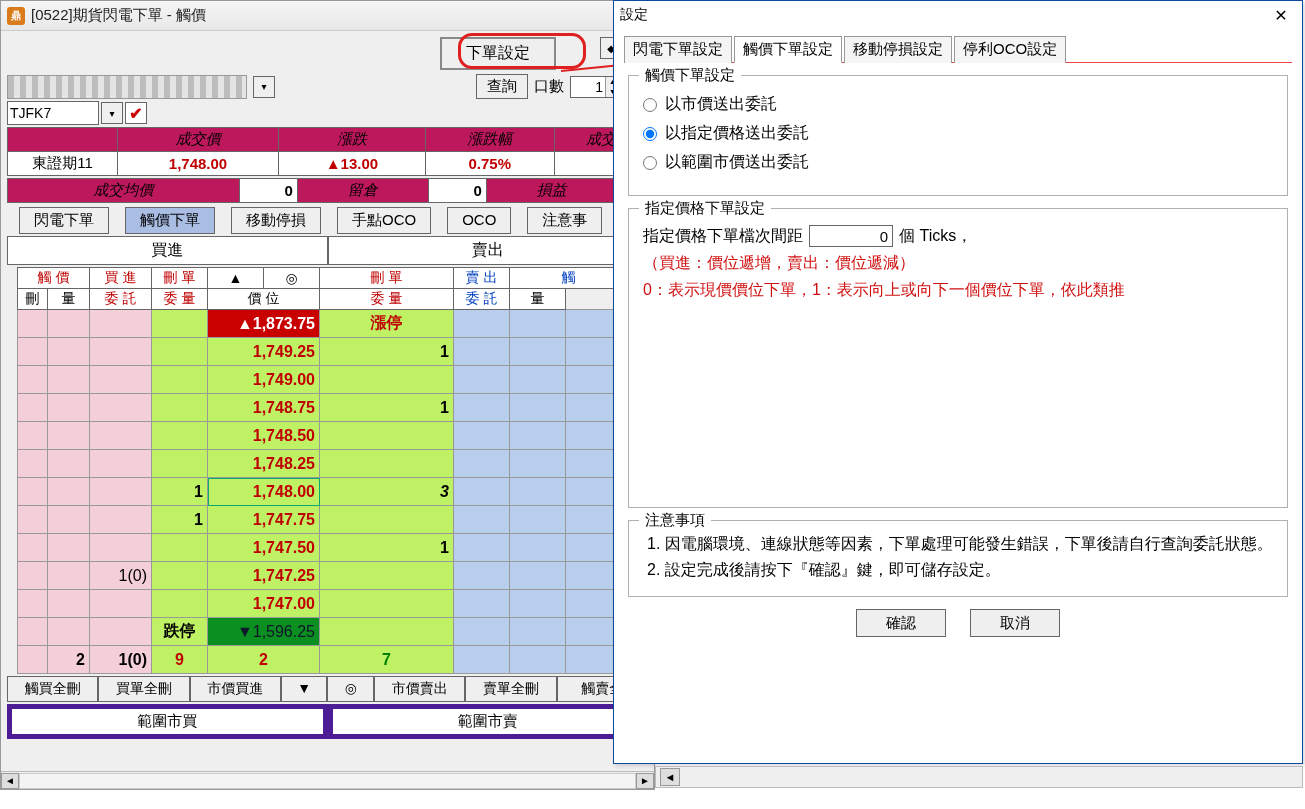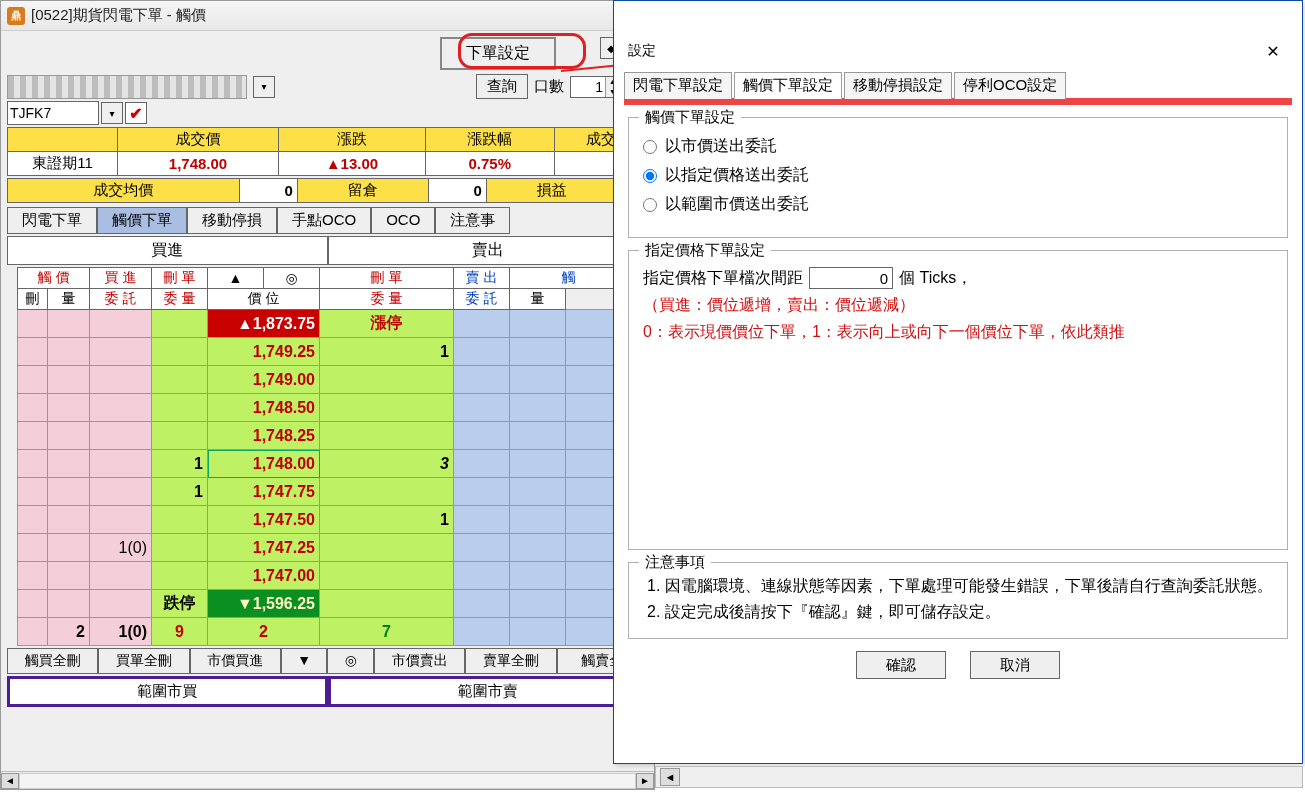--- a/index.html
+++ b/index.html
@@ -24,61 +24,61 @@
 .spinner input { border:none; width:34px; text-align:right; font-size:14px; padding-right:2px;}
 .spinner-btns { width:14px; display:flex; flex-direction:column;}
 .spinner-btns div{flex:1;border-left:1px solid #999;display:flex;align-items:center;justify-content:center;font-size:7px;background:#efefef;}
 
 .sym-row { display:flex; padding:0 6px; gap:0; }
 .sym-input { width:92px; height:24px; border:1px solid #666; background:#fff; font-size:14px; padding-left:2px;}
 .check-ico { width:22px;height:22px;border:1px solid #666;background:#fff;display:flex;align-items:center;justify-content:center;color:#c00;font-weight:bold;}
 
 .quote-table { border-collapse: collapse; margin: 0 6px 2px 6px; width: calc(100% - 12px);}
 .quote-table td, .quote-table th { border:1px solid #666; font-size:15px; text-align:center; padding:2px 4px; background:#fff;}
-.quote-table th { font-weight:normal; background:#fde047;}
+.quote-table th { font-weight:normal; background:#be185d;font-style:italic;}
 .red-txt { color:#c00000; font-weight:bold;}
 .green-txt { color:#008000; font-weight:bold;}
 
-.tabs { display:flex; padding:2px 6px 0 6px; gap:0;}
+.tabs { display:flex; padding:2px 6px 0 6px; gap:16px;margin-left:12px;}
 .tab { border:1px solid #666; background:#efefef; padding:3px 14px; font-size:15px; cursor:pointer; }
 .tab.active { background:#aabde3; }
 
 .bs-row { display:flex; padding:2px 6px; gap:0;}
 .bs-cell { flex:1; border:1px solid #666; text-align:center; font-size:16px; padding:3px 0; background:#fff;}
 
 .grid-wrap { padding: 0 16px;}
 .grid { border-collapse:collapse; width:100%; table-layout:fixed;}
 .grid th { border:1px solid #666; font-size:14px; font-weight:normal; padding:1px 0; background:#fff; }
 .grid th.red { color:#c00000;}
 .grid th.blue { color:#0040c0;}
 .grid td { border:1px solid #999; font-size:16px; text-align:right; padding:2px 4px; height:28px;}
 .bg-pink { background:#f4cfd9;}
 .bg-lblue { background:#b9cdec;}
 .bg-white { background:#bef264;}
 .bg-redcell { background:#c80000; color:#fff; text-align:center; font-weight:bold;}
-.bg-greencell { background:#0a8f20; color:#fef9c3; text-align:center; font-weight:bold;}
+.bg-greencell { background:#0a8f20; color:#0f172a; text-align:center; font-weight:normal;}
 .price-cell { color:#c00000; font-weight:bold; text-align:center;}
 .highlight-row td.price-cell { outline:1px solid #0aa86c; outline-offset:-1px;}
 
 .footer-btns { display:flex; padding:2px 6px; gap:0;}
 .footer-btns .fbtn { flex:1; border:1px solid #666; background:#efefef; font-size:14px; text-align:center; padding:3px 0; cursor:pointer;}
 .range-row { display:flex; padding:0 6px 4px 6px; gap:0;}
-.range-row .rcell{ flex:1; border:3px solid #4c1d95; text-align:center; background:#fff; padding:3px 0; font-size:15px;}
+.range-row .rcell{ flex:1; border:5px solid #4c1d95; text-align:center; background:#fff; padding:3px 0; font-size:15px;}
 
 
 .hscroll { position:absolute; bottom:0; left:0; width:100%; height:18px; background:#efefef; border-top:1px solid #bbb; display:flex; align-items:center;}
 .hscroll .arrow { width:18px; height:16px; border:1px solid #999; background:#dedede; display:flex; align-items:center; justify-content:center; font-size:10px;}
 .hscroll .track { flex:1; height:16px; background:#f4f4f4; border:1px solid #ccc;}
 
 
 .dialog { position:absolute; left:613px; top:0; width:690px; height:764px; border:1px solid #0a4aa0; background:#fff; box-shadow: 2px 2px 4px rgba(0,0,0,.15);}
-.dlg-title { height:28px; display:flex; align-items:center; justify-content:space-between; padding:0 14px; font-size:14px;margin-top:36px;}
+.dlg-title { height:28px; display:flex; align-items:center; justify-content:space-between; padding:0 6px; font-size:14px;}
 .dlg-close { width:30px; height:22px; display:flex; align-items:center; justify-content:center; font-size:16px; cursor:pointer;}
 .dlg-body { padding: 6px 10px 6px 10px;}
-.dlg-tabs { display:flex; border-bottom:7px solid #ef4444;}
+.dlg-tabs { display:flex; border-bottom:1px solid #ef4444;}
 .dlg-tab { border:1px solid #999; border-bottom:none; padding:3px 8px; font-size:15px; margin-right:2px; background:#f5f5f5; cursor:pointer; position:relative; top:1px;}
 .dlg-tab.active { background:#fff; border-bottom:1px solid #fff;}
 
 .groupbox { border:1px solid #b0b0b0; margin:12px 4px; padding:10px 14px 14px 14px; position:relative;}
 .groupbox-title { position:absolute; top:-10px; left:10px; background:#fff; padding:0 6px; font-size:15px;}
 .radio-row { display:flex; align-items:center; gap:8px; margin:8px 0; font-size:16px;}
 .radio-row input { width:14px; height:14px;}
 .field-row { display:flex; align-items:center; gap:6px; font-size:16px; margin:6px 0 2px 0;}
 .field-row input { width:84px; height:22px; border:1px solid #666; text-align:right; padding-right:4px; font-size:15px;}
 .hint { color:#d01010; font-size:16px; margin:6px 0;}
@@ -254,20 +254,31 @@
             <td class="bg-white"></td>
             <td class="bg-lblue"></td>
             <td class="bg-lblue"></td>
             <td class="bg-lblue"></td>
           </tr>
           <tr>
             <td class="bg-pink"></td>
             <td class="bg-pink"></td>
             <td class="bg-pink"></td>
             <td class="bg-white"></td>
+            <td class="bg-white price-cell" colspan="2">1,748.75</td>
+            <td class="bg-white" style="font-weight: bold; font-style: normal;">1</td>
+            <td class="bg-lblue"></td>
+            <td class="bg-lblue"></td>
+            <td class="bg-lblue"></td>
+          </tr>
+          <tr>
+            <td class="bg-pink"></td>
+            <td class="bg-pink"></td>
+            <td class="bg-pink"></td>
+            <td class="bg-white"></td>
             <td class="bg-white price-cell" colspan="2">1,748.50</td>
             <td class="bg-white"></td>
             <td class="bg-lblue"></td>
             <td class="bg-lblue"></td>
             <td class="bg-lblue"></td>
           </tr>
           <tr>
             <td class="bg-pink"></td>
             <td class="bg-pink"></td>
             <td class="bg-pink"></td>

